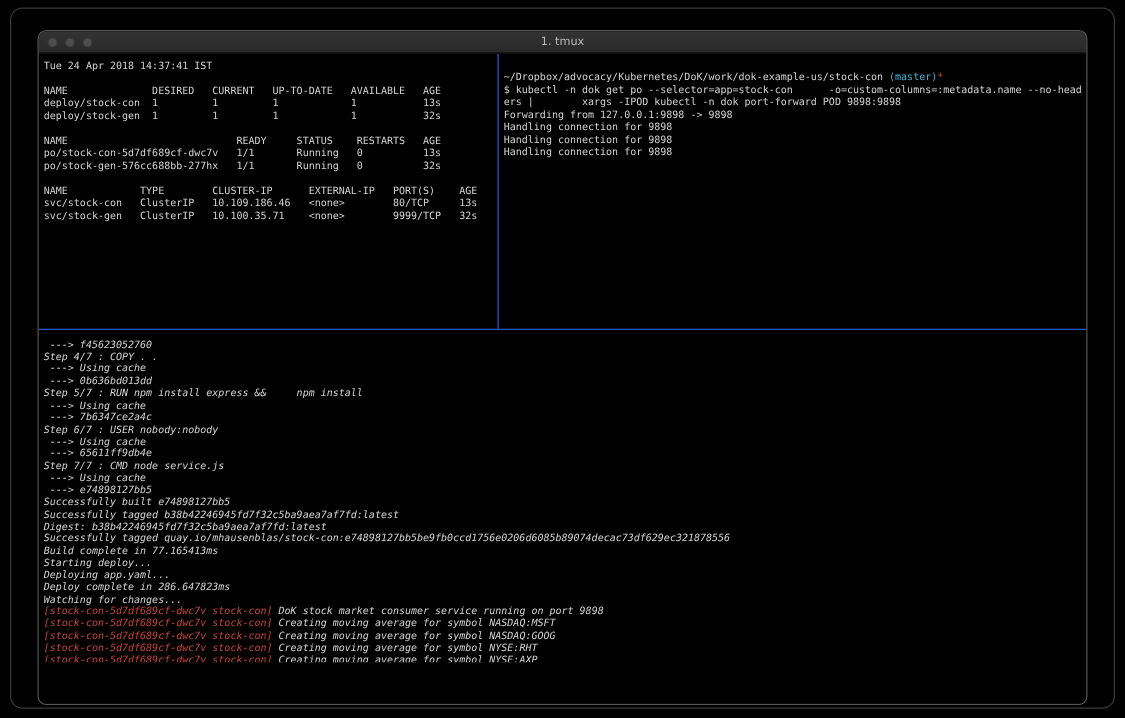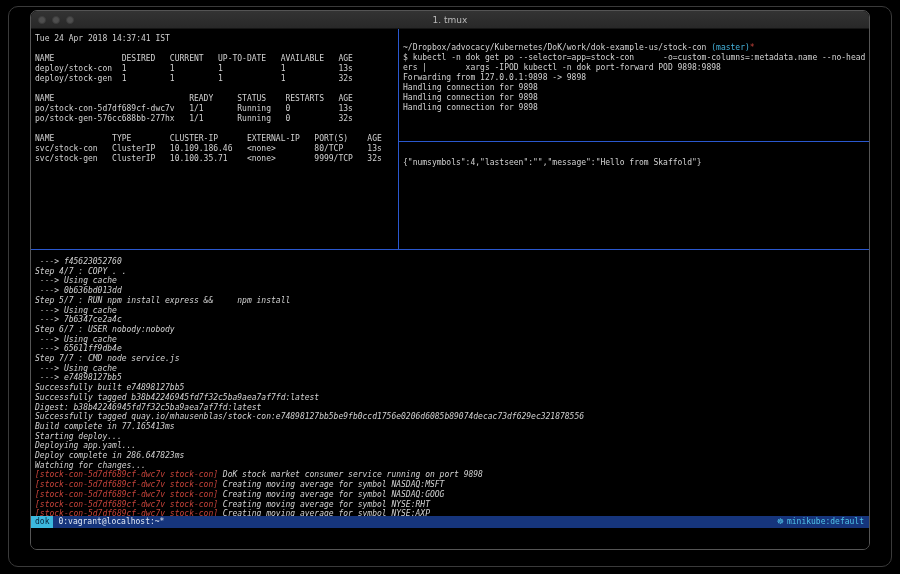--- a/index.html
+++ b/index.html
@@ -11,21 +11,21 @@
     overflow: hidden;
   }
   .screen { position: relative; width: 900px; height: 574px; background: #000; }
 
   .frame {
     position: absolute; left: 8px; top: 6px; width: 884px; height: 561px;
     border: 1px solid #3a3a3a; border-radius: 10px;
   }
 
   .window {
-    position: absolute; left: 30px; top: 10px; width: 840px; height: 540px;
+    position: absolute; left: 30px; top: 24px; width: 840px; height: 540px;
     background: #000; border: 1px solid #555; border-radius: 7px;
     overflow: hidden; display: flex; flex-direction: column;
   }
 
   .titlebar {
     height: 18px; flex: 0 0 auto; position: relative;
     background: linear-gradient(#333, #282828);
     border-bottom: 1px solid #151515;
     display: flex; align-items: center;
   }
@@ -40,21 +40,21 @@
   .pane {
     white-space: pre; color: #d2d2d2; font-size: 8px; overflow: hidden;
   }
   .pane .tline { min-height: var(--lh, 10px); }
   .c-red  { color: #c6433a; }
   .c-cyan { color: #45b3dc; }
 
   .top-row { display: flex; height: 220px; }
   .pane-top-left { --lh: 10px; width: 367px; line-height: 10px; padding: 5px 0 0 4px; flex: 0 0 auto; }
   .vdiv { width: 1px; background: #2a58cf; flex: 0 0 auto; }
-  .right-col { flex: 1; display: flex; flex-direction: column; min-width: 0; }
+  .right-col { flex: 1; display: flex; flex-direction: row; min-width: 0; }
   .pane-tr-upper { --lh: 10px; height: 112px; line-height: 10px; padding: 14px 0 0 4px; flex: 0 0 auto; }
   .hdiv { height: 1px; background: #2a58cf; flex: 0 0 auto; }
   .pane-tr-lower { --lh: 10px; flex: 1; line-height: 10px; padding: 6px 0 0 4px; }
   .pane-bottom { --lh: 9.7px; height: 266px; line-height: 9.7px; padding: 7px 0 0 4px; font-style: italic; }
 
   .statusbar {
     height: 12px; flex: 0 0 auto;
     background: #16357c; color: #dde6f5;
     display: flex; align-items: center;
     font-size: 8px; line-height: 12px;
@@ -94,25 +94,16 @@
         <div class="right-col">
           <div class="pane pane-tr-upper"><div class="tline"><span>~/Dropbox/advocacy/Kubernetes/DoK/work/dok-example-us/stock-con </span><span class="c-cyan">(master)</span><span class="c-red">*</span></div><div class="tline"><span>$ kubectl -n dok get po --selector=app=stock-con      -o=custom-columns=:metadata.name --no-head</span></div><div class="tline"><span>ers |        xargs -IPOD kubectl -n dok port-forward POD 9898:9898</span></div><div class="tline"><span>Forwarding from 127.0.0.1:9898 -&gt; 9898</span></div><div class="tline"><span>Handling connection for 9898</span></div><div class="tline"><span>Handling connection for 9898</span></div><div class="tline"><span>Handling connection for 9898</span></div></div>
           <div class="hdiv"></div>
           <div class="pane pane-tr-lower"><div class="tline"><span></span></div><div class="tline"><span>{"numsymbols":4,"lastseen":"","message":"Hello from Skaffold"}</span></div></div>
         </div>
       </div>
       <div class="hdiv"></div>
       <div class="pane pane-bottom"><div class="tline"><span> ---&gt; f45623052760</span></div><div class="tline"><span>Step 4/7 : COPY . .</span></div><div class="tline"><span> ---&gt; Using cache</span></div><div class="tline"><span> ---&gt; 0b636bd013dd</span></div><div class="tline"><span>Step 5/7 : RUN npm install express &amp;&amp;     npm install</span></div><div class="tline"><span> ---&gt; Using cache</span></div><div class="tline"><span> ---&gt; 7b6347ce2a4c</span></div><div class="tline"><span>Step 6/7 : USER nobody:nobody</span></div><div class="tline"><span> ---&gt; Using cache</span></div><div class="tline"><span> ---&gt; 65611ff9db4e</span></div><div class="tline"><span>Step 7/7 : CMD node service.js</span></div><div class="tline"><span> ---&gt; Using cache</span></div><div class="tline"><span> ---&gt; e74898127bb5</span></div><div class="tline"><span>Successfully built e74898127bb5</span></div><div class="tline"><span>Successfully tagged b38b42246945fd7f32c5ba9aea7af7fd:latest</span></div><div class="tline"><span>Digest: b38b42246945fd7f32c5ba9aea7af7fd:latest</span></div><div class="tline"><span>Successfully tagged quay.io/mhausenblas/stock-con:e74898127bb5be9fb0ccd1756e0206d6085b89074decac73df629ec321878556</span></div><div class="tline"><span>Build complete in 77.165413ms</span></div><div class="tline"><span>Starting deploy...</span></div><div class="tline"><span>Deploying app.yaml...</span></div><div class="tline"><span>Deploy complete in 286.647823ms</span></div><div class="tline"><span>Watching for changes...</span></div><div class="tline"><span class="c-red">[stock-con-5d7df689cf-dwc7v stock-con]</span><span> DoK stock market consumer service running on port 9898</span></div><div class="tline"><span class="c-red">[stock-con-5d7df689cf-dwc7v stock-con]</span><span> Creating moving average for symbol NASDAQ:MSFT</span></div><div class="tline"><span class="c-red">[stock-con-5d7df689cf-dwc7v stock-con]</span><span> Creating moving average for symbol NASDAQ:GOOG</span></div><div class="tline"><span class="c-red">[stock-con-5d7df689cf-dwc7v stock-con]</span><span> Creating moving average for symbol NYSE:RHT</span></div><div class="tline"><span class="c-red">[stock-con-5d7df689cf-dwc7v stock-con]</span><span> Creating moving average for symbol NYSE:AXP</span></div></div>
     </div>
 
-    <div class="statusbar">
-      <span class="session-badge">dok</span>
-      <span class="win-item">0:vagrant@localhost:~*</span>
-      <span class="sb-spacer"></span>
-      <span class="sb-right">
-        <span class="k8s-icon">☸</span>
-        <span>minikube:default</span>
-      </span>
-    </div>
 
     <div class="filler"></div>
   </div>
 </div>
 
 </body></html>

